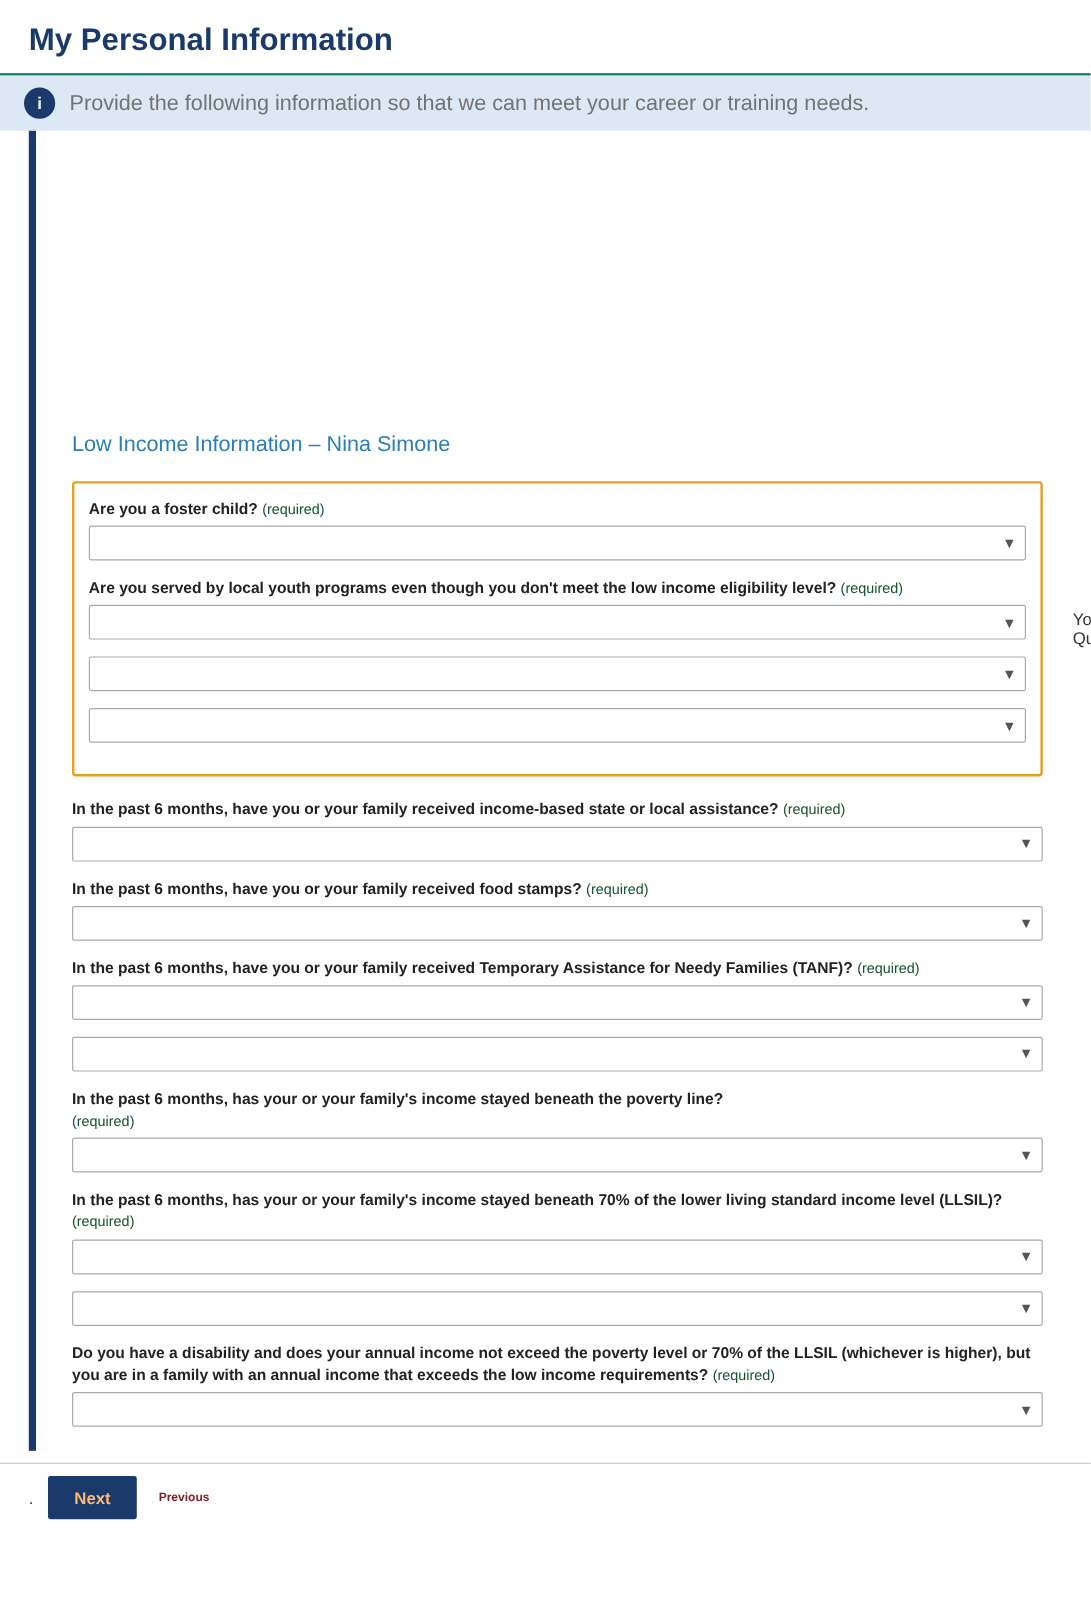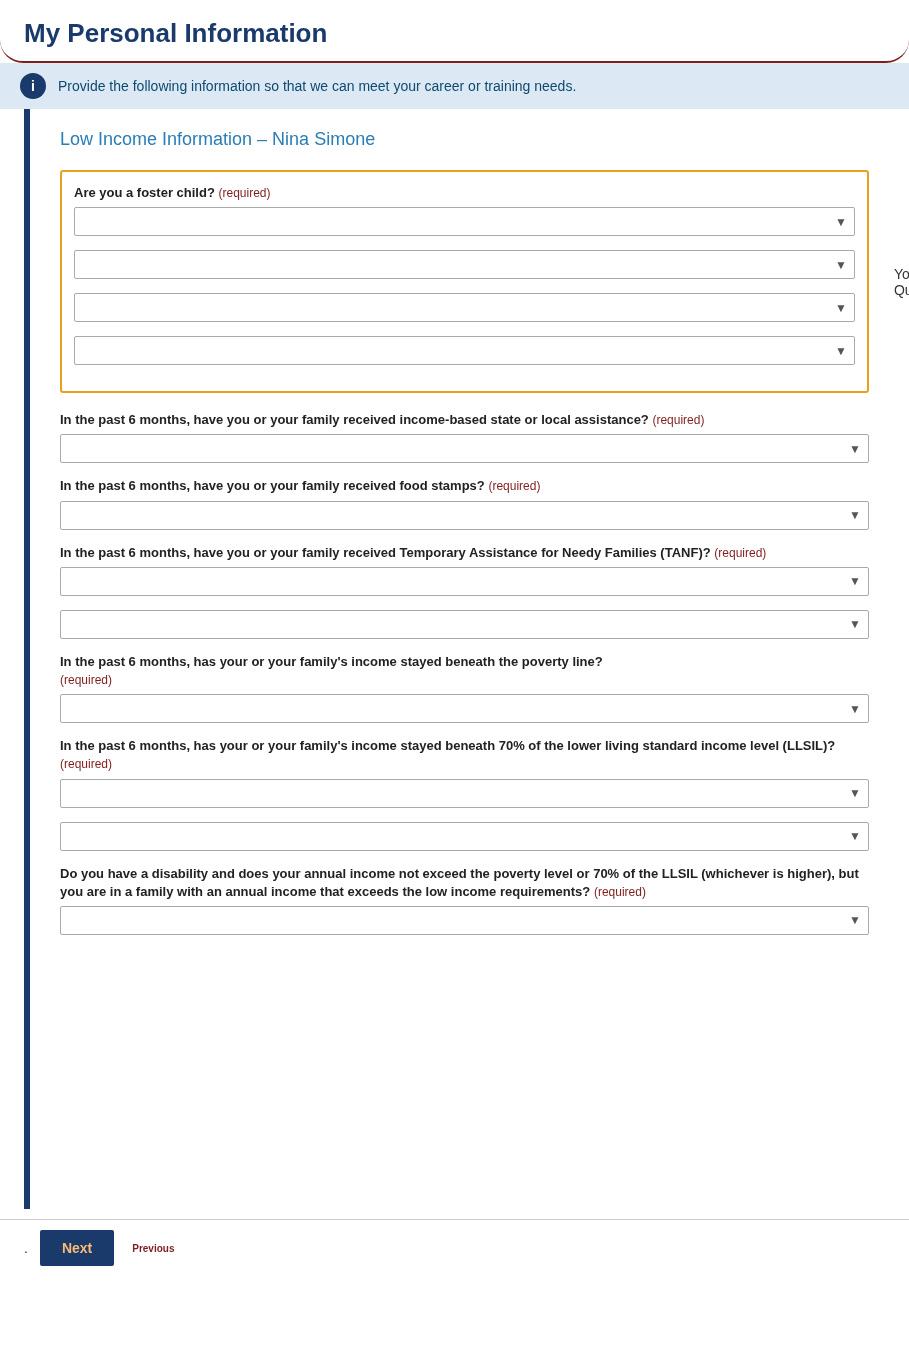--- a/index.html
+++ b/index.html
@@ -6,22 +6,21 @@
     body {
       font-family: Arial, sans-serif;
       background: #fff;
       color: #333;
       font-size: 14px;
       width: 909px;
     }
 
     .page-header {
       padding: 18px 24px 12px 24px;
-      border-bottom: 2px solid #7f1d1d;
-      border-radius: 23px;
+      border-bottom: 2px solid #0f766e;
     }
 
     .page-title {
       font-size: 26px;
       font-weight: bold;
       color: #1a3a6b;
     }
 
     .info-banner {
       background: #dde8f5;
@@ -39,27 +38,28 @@
       height: 26px;
       display: flex;
       align-items: center;
       justify-content: center;
       font-weight: bold;
       font-size: 14px;
       flex-shrink: 0;
     }
 
     .info-banner-text {
-      color: #0c4a6e;
-      font-size: 14px;
+      color: #737373;
+      font-size: 18px;
     }
 
     .main-content {
       display: flex;
       padding: 0;
+      align-items: flex-end;
     }
 
     .left-bar {
       width: 6px;
       background: #1a3a6b;
       flex-shrink: 0;
       margin-left: 24px;
       min-height: 1100px;
     }
 
@@ -106,21 +106,21 @@
     .question-label {
       font-size: 13px;
       font-weight: bold;
       color: #222;
       margin-bottom: 5px;
       line-height: 1.4;
     }
 
     .question-label .required-text {
       font-weight: normal;
-      color: #7f1d1d;
+      color: #14532d;
       font-size: 12px;
     }
 
     .dropdown-wrapper {
       position: relative;
     }
 
     .dropdown-select {
       width: 100%;
       padding: 6px 30px 6px 8px;
@@ -214,20 +214,24 @@
           <select class="dropdown-select">
             <option value=""></option>
             <option value="yes">Yes</option>
             <option value="no">No</option>
           </select>
           <span class="dropdown-arrow">▼</span>
         </div>
       </div>
 
       <div class="question-block">
+        <div class="question-label">
+          <span>Are you served by local youth programs even though you don't meet the low income eligibility level?</span>
+          <span class="required-text">(required)</span>
+        </div>
         <div class="dropdown-wrapper">
           <select class="dropdown-select">
             <option value=""></option>
             <option value="yes">Yes</option>
             <option value="no">No</option>
           </select>
           <span class="dropdown-arrow">▼</span>
         </div>
       </div>
 

